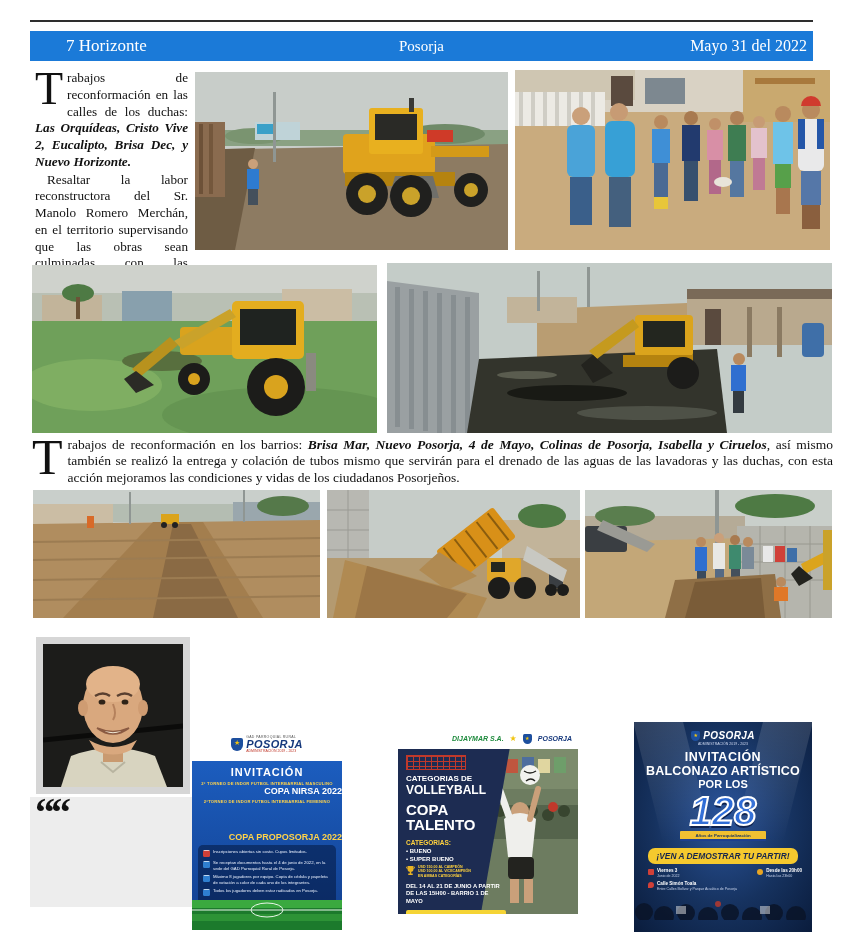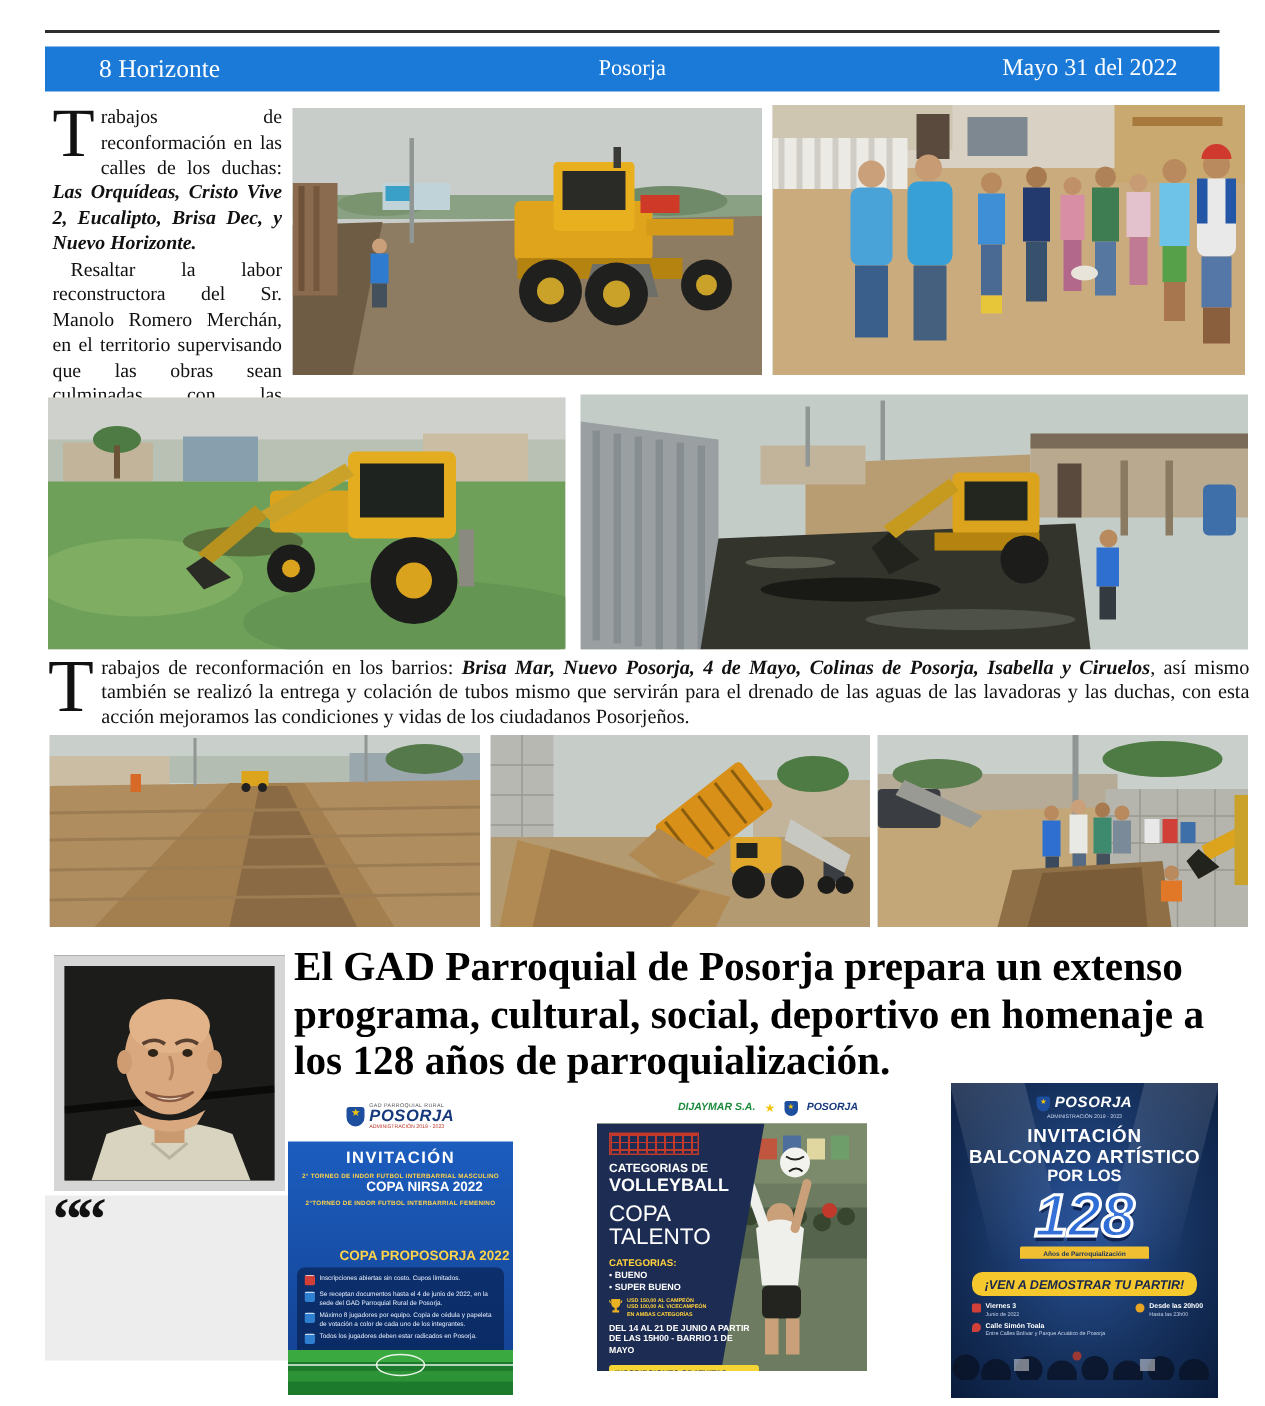--- a/index.html
+++ b/index.html
@@ -5,21 +5,21 @@
   html,body{margin:0;padding:0;background:#ffffff;}
   .page{position:relative;width:843px;height:937px;background:#fff;overflow:hidden;
         font-family:"Liberation Serif",serif;color:#111;}
 
   
   .top-rule{position:absolute;left:30px;top:20px;width:783px;height:2px;background:#2e2e2e;}
   .masthead{position:absolute;left:30px;top:31px;width:783px;height:30px;background:#1b7ad8;
             display:flex;align-items:center;color:#fff;}
   .mh-left{margin-left:36px;font-size:17px;}
   .mh-center{position:absolute;left:0;right:0;text-align:center;font-size:15px;}
-  .mh-right{margin-left:auto;margin-right:28px;font-size:16px;}
+  .mh-right{margin-left:auto;margin-right:6px;font-size:16px;}
 
   
   .article-left{position:absolute;left:35px;top:70px;width:153px;font-size:13.2px;
                 line-height:1.27;text-align:justify;}
   .article-left p{margin:0;}
   .article-left p + p{text-indent:12px;margin-top:1px;}
   .dropcap{float:left;font-size:46px;line-height:.82;padding-right:4px;}
   .bi{font-weight:bold;font-style:italic;}
   .article-mid{position:absolute;left:32px;top:437px;width:801px;font-size:13.5px;
                line-height:1.22;text-align:justify;}
@@ -51,21 +51,21 @@
 
   
   .p1{left:192px;top:728px;width:150px;height:202px;background:linear-gradient(180deg,#1e63c8,#123f8e);}
   .p1-head{height:33px;background:#fff;display:flex;align-items:center;justify-content:center;gap:3px;}
   .p1-logo-txt{text-align:left;line-height:1;}
   .p1-logo-top{font-size:3.5px;color:#555;letter-spacing:.3px;}
   .p1-logo-name{font-size:11px;font-weight:bold;font-style:italic;color:#16387c;letter-spacing:.4px;}
   .p1-logo-sub{font-size:3.5px;color:#c0392b;}
   .p1-title{text-align:center;color:#fff;font-weight:bold;font-size:11px;letter-spacing:1px;margin:5px 0 3px;}
   .p1-small{color:#ffd34a;font-size:4.2px;text-align:center;font-weight:bold;letter-spacing:.2px;}
-  .p1-big{color:#fff;font-size:9px;font-weight:bold;text-align:center;margin-bottom:3px;padding-left:32px;}
+  .p1-big{color:#fff;font-size:9px;font-weight:bold;text-align:right;margin-bottom:3px;padding-left:32px;}
   .p1-big2{color:#ffd34a;margin-top:28px;}
   .p1-panel{margin:3px 6px 0;background:rgba(2,18,52,.5);border-radius:5px;padding:4px 5px;}
   .p1-row{display:flex;gap:3px;margin-bottom:3px;}
   .p1-ico{flex:0 0 7px;height:7px;border-radius:1.5px;background:#2f7fd0;margin-top:1px;
           background-image:linear-gradient(180deg,rgba(255,255,255,.7) 1px,transparent 1px);}
   .p1-ico.red{background-color:#d04038;}
   .p1-ico.gold{background:#e8b223;border-radius:50% 50% 20% 20%;}
   .p1-row span:last-child{font-size:4.3px;color:#eaf1ff;line-height:1.3;}
   .p1-field{position:absolute;left:0;right:0;bottom:0;height:30px;}
 
@@ -77,21 +77,21 @@
   .p2-star{color:#f1c40f;font-size:8px;}
   .p2-body{position:absolute;left:0;top:21px;right:0;bottom:0;}
   .p2-photo{position:absolute;inset:0;background:linear-gradient(180deg,#76856b 0%,#5d6f55 45%,#4c5c47 100%);}
   .p2-navy{position:absolute;inset:0;background:#1d2c52;clip-path:polygon(0 0,62% 0,46% 100%,0 100%);}
   .p2-content{position:absolute;left:8px;top:6px;width:100px;color:#fff;}
   .p2-net{width:58px;height:13px;border:1px solid #c0392b;background:
       repeating-linear-gradient(90deg,#c0392b 0 1px,transparent 1px 6px),
       repeating-linear-gradient(180deg,#c0392b 0 1px,transparent 1px 5px);margin-bottom:4px;}
   .p2-h1{font-size:8px;font-weight:bold;}
   .p2-h2{font-size:12px;font-weight:bold;margin-bottom:5px;}
-  .p2-c1{font-size:15px;font-weight:normal;line-height:1.02;}
+  .p2-c1{font-size:15px;font-weight:bold;line-height:1.02;}
   .p2-cat{color:#ffd23e;font-size:6.5px;font-weight:bold;margin-top:6px;}
   .p2-li{font-size:6px;font-weight:bold;margin-top:2px;}
   .p2-prize{display:flex;gap:3px;margin-top:3px;}
   .p2-prize div{font-size:3.6px;color:#ffd23e;line-height:1.35;font-weight:bold;}
   .p2-date{font-size:5.8px;font-weight:bold;margin-top:4px;line-height:1.25;}
   .p2-box{margin-top:5px;background:#f5d435;color:#1d2c52;border-radius:2px;
           padding:3px 4px;font-size:5.4px;font-weight:bold;width:92px;line-height:1.3;}
 
   
   .p3{left:634px;top:722px;width:178px;height:210px;color:#fff;
@@ -123,21 +123,21 @@
   .shield.small::after{font-size:5px;line-height:8px;}
 </style>
 </head>
 <body>
 
 <div class="page">
 
   <div class="top-rule"></div>
 
   <header class="masthead">
-    <span class="mh-left">8 Horizonte</span>
+    <span class="mh-left">7 Horizonte</span>
     <span class="mh-center">Posorja</span>
     <span class="mh-right">Mayo 31 del 2022</span>
   </header>
 
   <section class="article-left">
     <p><span class="dropcap">T</span><span>rabajos de reconformación en las calles de los duchas: </span><span class="bi">Las Orquídeas, Cristo Vive 2, Eucalipto, Brisa Dec, y Nuevo Horizonte.</span></p>
     <p>Resaltar la labor reconstructora del Sr. Manolo Romero Merchán, en el territorio supervisando que las obras sean culminadas con las especificaciones previstas.</p>
   </section>
 
   <figure class="photo ph-r1a" style="margin:0">
@@ -418,21 +418,20 @@
       <polygon points="90,90 190,84 196,128 80,128" fill="#8f6f46"></polygon>
       <polygon points="110,92 176,88 180,128 100,128" fill="#7a5c38"></polygon>
       <circle cx="196" cy="92" r="5" fill="#b98a5e"></circle>
         <rect x="189" y="97" width="14" height="14" fill="#e07828"></rect>
       <polygon points="247,58 216,74 220,84 247,70" fill="#dba41c"></polygon>
         <polygon points="214,76 228,88 214,96 206,84" fill="#23231e"></polygon>
       <rect x="238" y="40" width="9" height="60" fill="#caa22a"></rect>
     </svg>
   </figure>
 
-  <h1 class="headline">El GAD Parroquial de Posorja prepara un extenso programa, cultural, social, deportivo en homenaje a los 128 años de parroquialización.</h1>
 
   <figure class="portrait" style="margin:0">
     <svg viewBox="0 0 140 143" preserveAspectRatio="none">
       <rect width="140" height="143" fill="#1c1c1a"></rect>
       <rect width="140" height="143" fill="url(#)"></rect>
       <line x1="0" y1="96" x2="140" y2="82" stroke="#000" stroke-width="5" opacity=".6"></line>
       <path d="M18 143 L28 112 Q70 96 112 112 L124 143 Z" fill="#d8d4c0"></path>
       <path d="M60 104 h20 v14 h-20 z" fill="#c99a70"></path>
       <ellipse cx="70" cy="62" rx="30" ry="37" fill="#d9a87e"></ellipse>
       <ellipse cx="70" cy="40" rx="27" ry="18" fill="#e2b389"></ellipse>

